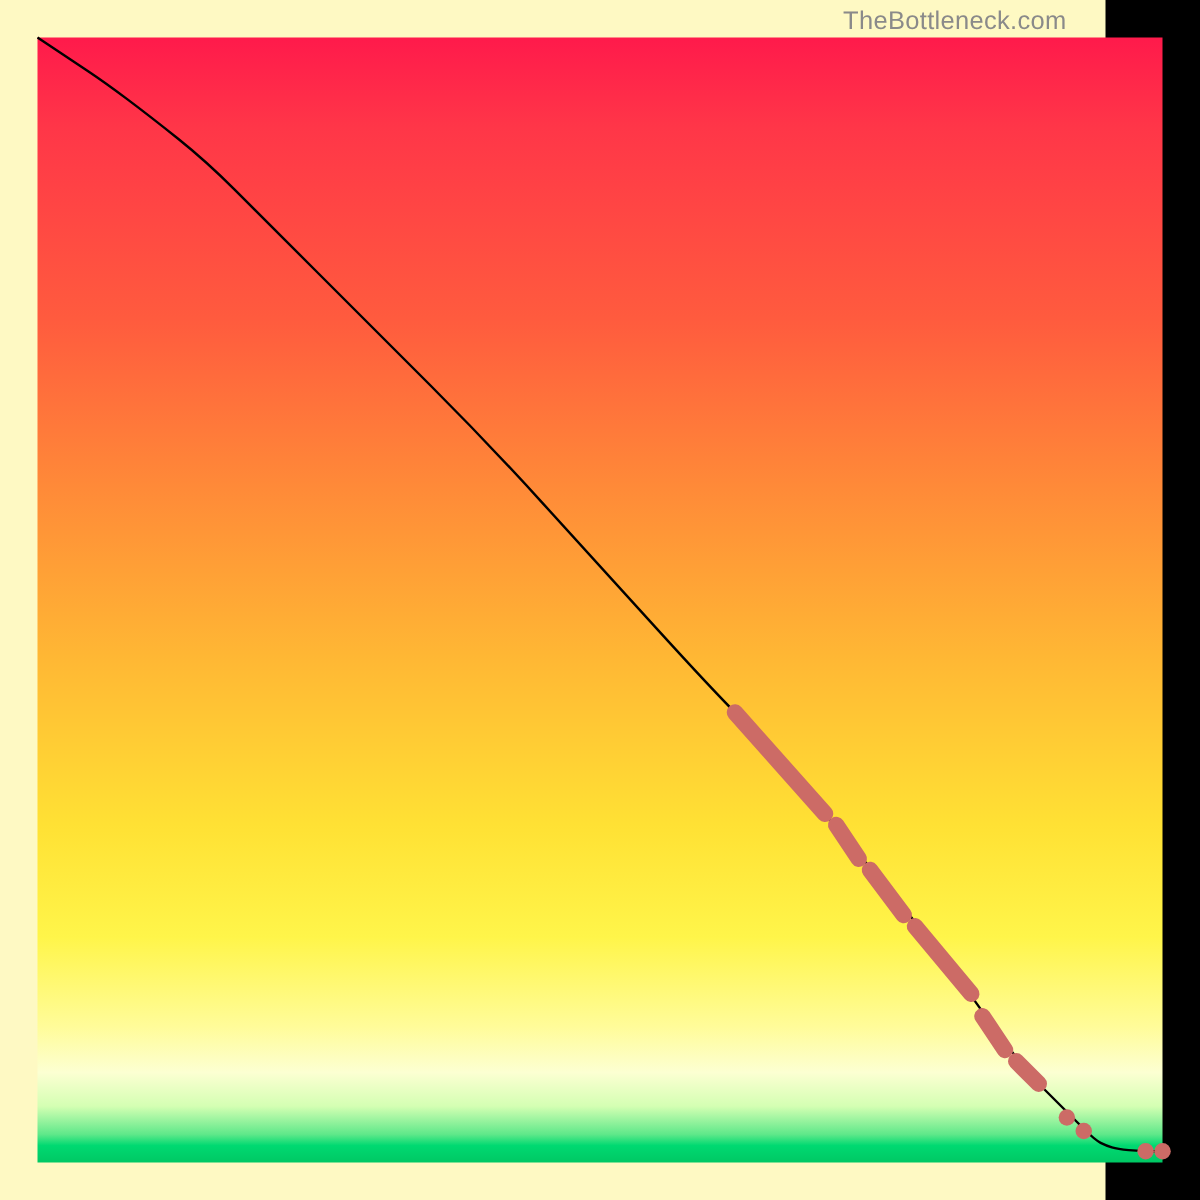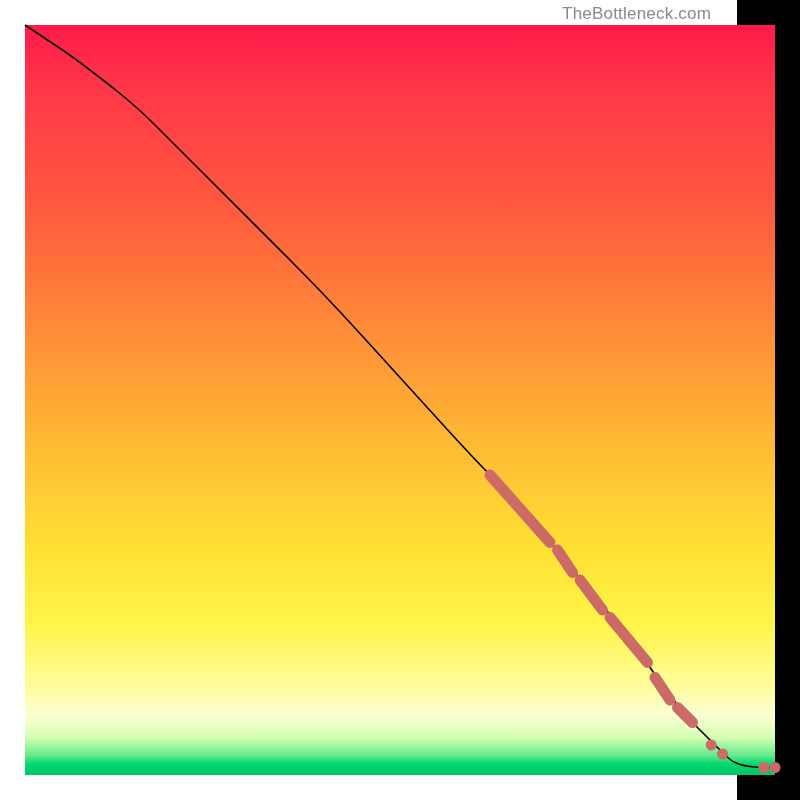--- a/index.html
+++ b/index.html
@@ -10,21 +10,21 @@
     background: #000;
     overflow: hidden;
     font-family: Arial, Helvetica, sans-serif;
   }
   .frame {
     position: absolute;
     top: 0;
     left: 0;
     width: 737px;
     height: 800px;
-    background: #ffffff;
+    background: #fef9c3;
   }
   .plot-area {
     position: absolute;
     left: 25px;
     top: 25px;
     width: 750px;
     height: 750px;
     
     background: linear-gradient(
       to bottom,

